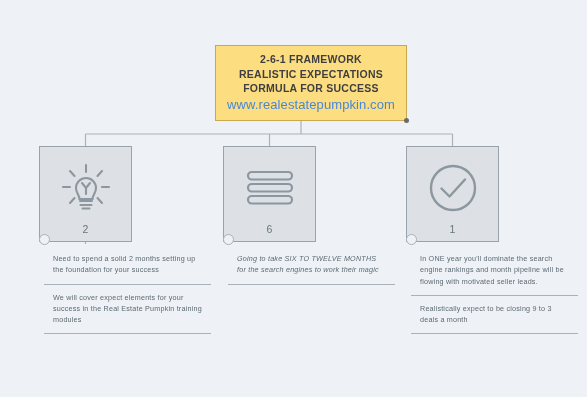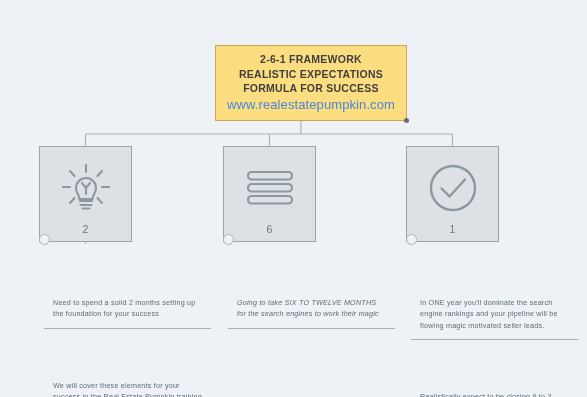--- a/index.html
+++ b/index.html
@@ -111,21 +111,20 @@
     background: #eef2f6;
     border-bottom: 1px solid #a9b2ba;
     padding: 7px 9px 8px 9px;
     margin-left: 9px;
   }
   .leaf-card .txt {
     font-size: 7.2px;
     line-height: 11.3px;
     color: #5c6a74;
     letter-spacing: 0.2px;
-    margin-top: 44px;
   }
 
   
   .spine {
     position: absolute;
     left: 9px;
     top: 0;
     width: 1px;
     background: #a9b2ba;
   }
@@ -209,36 +208,36 @@
     <div class="num">1</div>
   </div>
 
   <div class="leaf-col" id="leaf-col-0">
     <div class="spine" style="height:82px"></div>
     <div class="spine-dot"></div>
     <div class="leaf-card">
       <div class="txt">Need to spend a solid 2 months setting up the foundation for your success</div>
     </div>
     <div class="leaf-card">
-      <div class="txt">We will cover these elements for your success in the Real Estate Pumpkin training modules</div>
+      <div class="txt">We will cover expect elements for your success in the Real Estate Pumpkin training modules</div>
     </div>
   </div>
 
   <div class="leaf-col" id="leaf-col-1">
     <div class="spine" style="height:32px"></div>
     <div class="spine-dot"></div>
     <div class="leaf-card">
       <div class="txt">Going to take SIX TO TWELVE MONTHS for the search engines to work their magic</div>
     </div>
   </div>
 
   <div class="leaf-col" id="leaf-col-2">
     <div class="spine" style="height:86px"></div>
     <div class="spine-dot"></div>
     <div class="leaf-card">
-      <div class="txt">In ONE year you'll dominate the search engine rankings and your pipeline will be flowing magic motivated seller leads.</div>
+      <div class="txt">In ONE year you'll dominate the search engine rankings and month pipeline will be flowing with motivated seller leads.</div>
     </div>
     <div class="leaf-card">
       <div class="txt">Realistically expect to be closing 9 to 3 deals a month</div>
     </div>
   </div>
 
 </div>
 
 </body></html>

